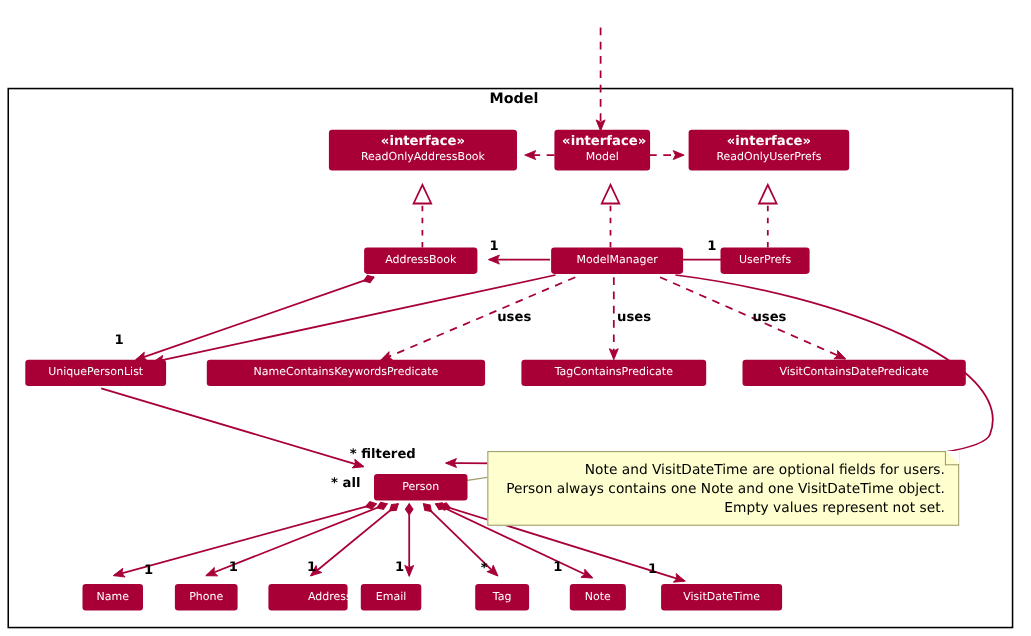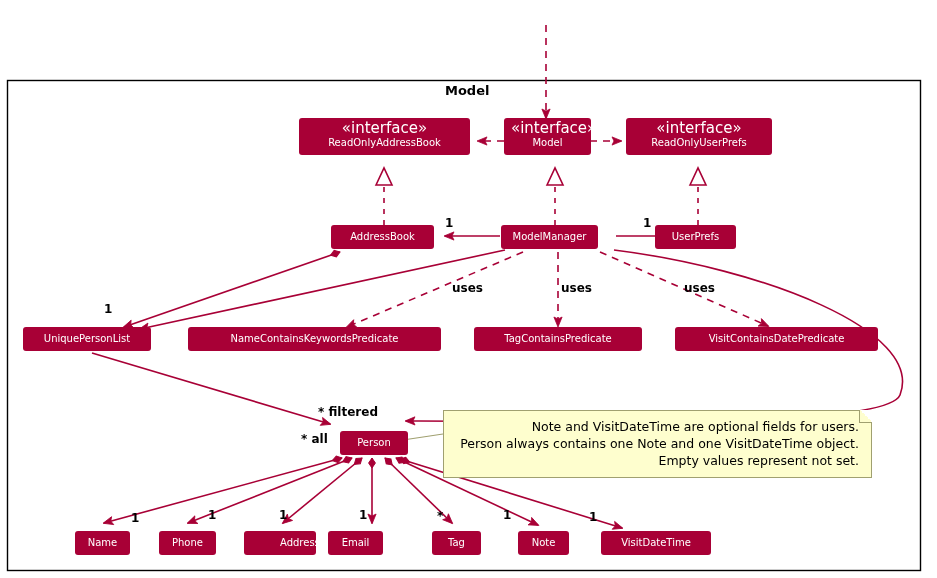--- a/index.html
+++ b/index.html
@@ -37,22 +37,23 @@
     padding: 4px 7px 5px 7px;
     white-space: nowrap;
     letter-spacing: 0px;
     font-family: "DejaVu Sans", sans-serif;
   }
   .cls.iface {
     padding-top: 3px;
   }
   .cls .stereo {
     display: block;
-    font-size: 15px;
+    font-size: 12px;
     line-height: 14px;
+    font-weight: bold;
   }
   .cls .nm {
     display: block;
     font-size: 10px;
     line-height: 15px;
   }
   .pkg-title {
     position: absolute;
     font-size: 13px;
     font-weight: bold;
@@ -190,21 +191,21 @@
 
   <div class="cls iface" style="left:626px; top:118px; width:146px;">
     <span class="stereo">«interface»</span>
     <span class="nm">ReadOnlyUserPrefs</span>
   </div>
 
   <div class="cls" style="left:331px; top:225px; width:103px;">
     <span class="nm">AddressBook</span>
   </div>
 
-  <div class="cls" style="left:501px; top:225px; width:97px;">
+  <div class="cls" style="left:501px; top:225px; width:120px;">
     <span class="nm">ModelManager</span>
   </div>
 
   <div class="cls" style="left:655px; top:225px; width:81px;">
     <span class="nm">UserPrefs</span>
   </div>
 
   <div class="cls" style="left:23px; top:327px; width:128px;">
     <span class="nm">UniquePersonList</span>
   </div>
@@ -214,21 +215,21 @@
   </div>
 
   <div class="cls" style="left:474px; top:327px; width:168px;">
     <span class="nm">TagContainsPredicate</span>
   </div>
 
   <div class="cls" style="left:675px; top:327px; width:203px;">
     <span class="nm">VisitContainsDatePredicate</span>
   </div>
 
-  <div class="cls" style="left:340px; top:431px; width:68px;">
+  <div class="cls" style="left:340px; top:431px; width:85px;">
     <span class="nm">Person</span>
   </div>
 
   <div class="cls" style="left:75px; top:531px; width:55px;">
     <span class="nm">Name</span>
   </div>
 
   <div class="cls" style="left:159px; top:531px; width:57px;">
     <span class="nm">Phone</span>
   </div>

